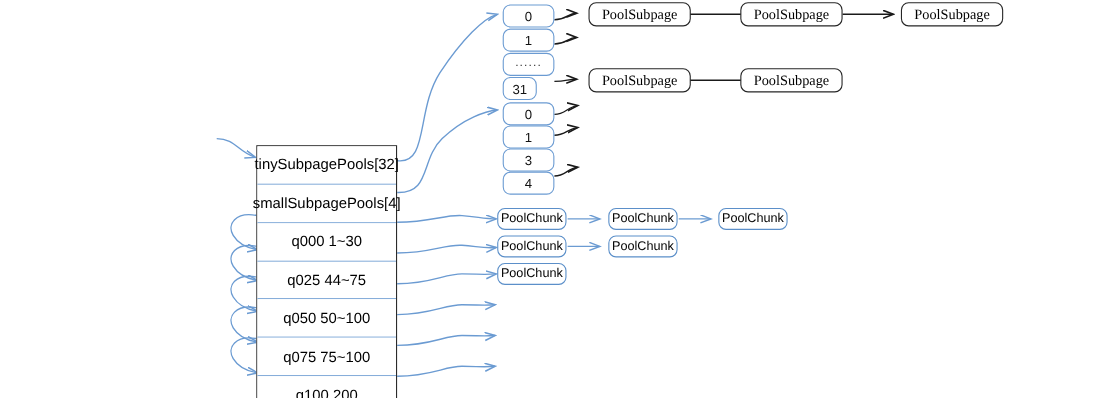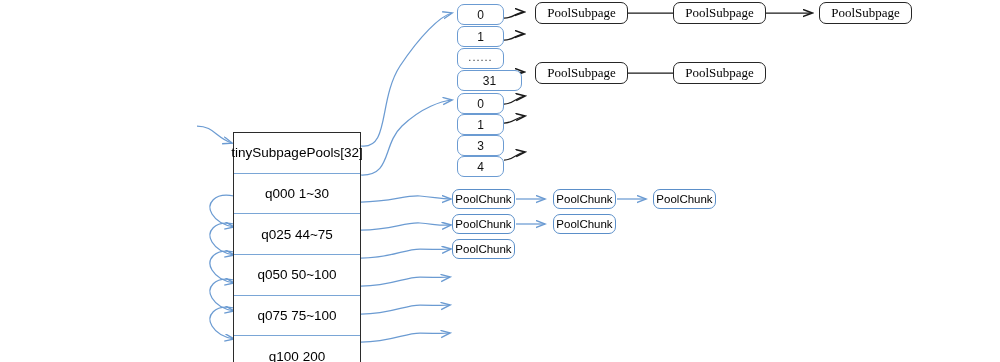--- a/index.html
+++ b/index.html
@@ -152,20 +152,23 @@
       <path d="M504,160 C514,160 516,153 525,152" marker-end="url(#arrK)"></path>
     </g>
   </svg>
 
 
   <div class="arena-table" style="left:233px; top:132px; width:128px; height:245px;">
     <div class="arena-row">
       <span>tinySubpagePools[32]</span>
     </div>
     <div class="arena-row">
+      <span>smallSubpagePools[4]</span>
+    </div>
+    <div class="arena-row">
       <span>q000 1~30</span>
     </div>
     <div class="arena-row">
       <span>q025 44~75</span>
     </div>
     <div class="arena-row">
       <span>q050 50~100</span>
     </div>
     <div class="arena-row">
       <span>q075 75~100</span>
@@ -177,21 +180,21 @@
 
   <div class="node idx-box" style="left:457px; top:4px; width:47px; height:21px;">
     <span>0</span>
   </div>
   <div class="node idx-box" style="left:457px; top:26px; width:47px; height:21px;">
     <span>1</span>
   </div>
   <div class="node idx-box dots" style="left:457px; top:48px; width:47px; height:21px;">
     <span class="dots-inner">......</span>
   </div>
-  <div class="node idx-box" style="left:457px; top:70px; width:65px; height:21px;">
+  <div class="node idx-box" style="left:457px; top:70px; width:31px; height:21px;">
     <span>31</span>
   </div>
 
   <div class="node idx-box" style="left:457px; top:93px; width:47px; height:21px;">
     <span>0</span>
   </div>
   <div class="node idx-box" style="left:457px; top:114px; width:47px; height:21px;">
     <span>1</span>
   </div>
   <div class="node idx-box" style="left:457px; top:135px; width:47px; height:21px;">

